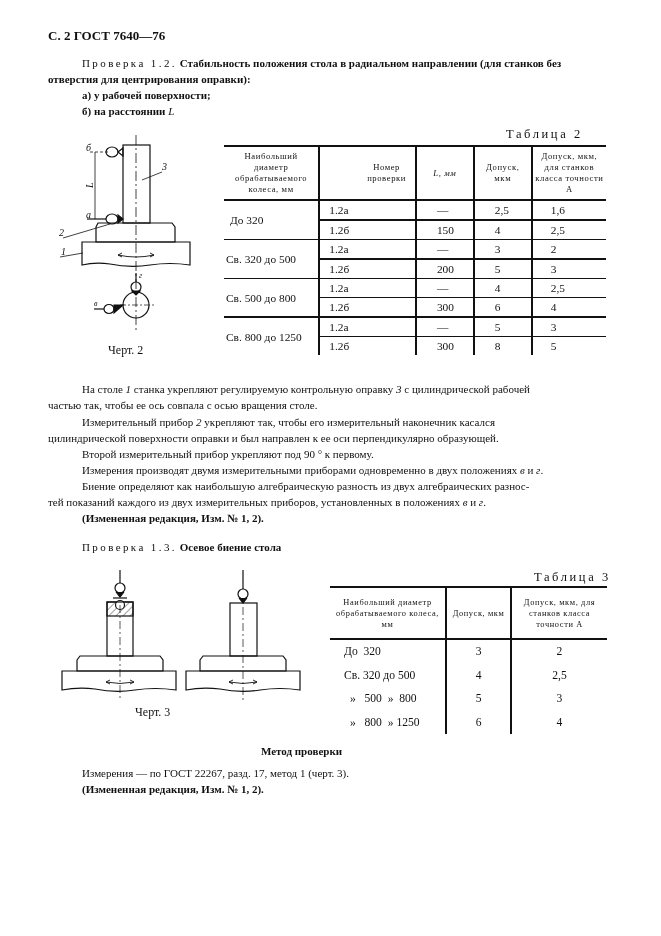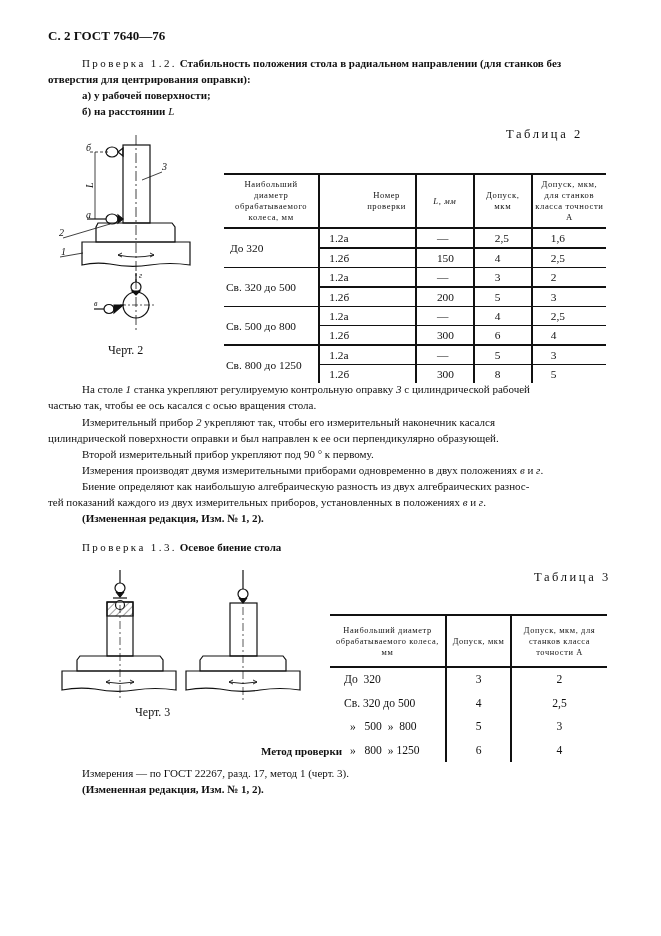--- a/index.html
+++ b/index.html
@@ -7,21 +7,21 @@
          font-family:"Liberation Serif", "DejaVu Serif", serif; color:#111; }
   .abs { position:absolute; }
   .hdr { left:48px; top:28px; font-size:13px; font-weight:bold; }
   .p { font-size:11px; line-height:16.5px; white-space:nowrap; }
   .b { font-weight:bold; }
   .sp { letter-spacing:2.4px; }
   .i { font-style:italic; }
   .ind { left:82px; }
   .cap { font-size:12px; }
   .tblcap { font-size:12.5px; letter-spacing:2.6px; }
-  table { border-collapse:collapse; font-family:"Liberation Serif", serif;margin-top:28px; }
+  table { border-collapse:collapse; font-family:"Liberation Serif", serif; }
   .t2 { left:224px; top:145px; width:382px; }
   .t2 th { font-weight:normal; font-size:8.6px; letter-spacing:0.6px; line-height:11px; height:52px; text-align:center; padding:0 2px; }
   .t2 td { font-size:11.4px; height:18px; padding:0 0 0 0; }
   .t2 thead tr { border-top:2px solid #111; border-bottom:2px solid #111; }
   .t3 { left:330px; top:586px; width:277px; }
   .t3 th { font-weight:normal; font-size:8.4px; letter-spacing:0.6px; line-height:11px; height:50px; text-align:center; padding:0 2px; }
   .t3 td { font-size:11.6px; height:21.5px; }
   .t3 thead tr { border-top:2px solid #111; border-bottom:2px solid #111; }
   .vl { border-left:2px solid #111; }
   .rb { border-bottom:2px solid #111; }
@@ -159,21 +159,21 @@
       <td class="vl" style="padding-left:20px;">300</td>
       <td class="vl" style="padding-left:20px;">8</td>
       <td class="vl" style="padding-left:18px;">5</td>
     </tr>
   </tbody>
 </table>
 
 <div class="abs p ind" style="top:381px;">
   <span>На столе </span><span class="i">1</span><span> станка укрепляют регулируемую контрольную оправку </span><span class="i">3</span><span> с цилиндрической рабочей</span>
 </div>
-<div class="abs p" style="left:48px; top:397px;">частью так, чтобы ее ось касался с осью вращения стола.</div>
+<div class="abs p" style="left:48px; top:397px;">частью так, чтобы ее ось совпала с осью вращения столе.</div>
 
 <div class="abs p ind" style="top:414px; width:526px; display:flex; justify-content:space-between;">
   <span><span>Измерительный прибор </span><span class="i">2</span><span> укрепляют так, чтобы его измерительный наконечник касался</span></span>
 </div>
 <div class="abs p" style="left:48px; top:430px;">цилиндрической поверхности оправки и был направлен к ее оси перпендикулярно образующей.</div>
 <div class="abs p ind" style="top:446px;">Второй измерительный прибор укрепляют под 90 ° к первому.</div>
 
 <div class="abs p ind" style="top:462px;">
   <span>Измерения производят двумя измерительными приборами одновременно в двух положениях </span><span class="i">в</span><span> и </span><span class="i">г</span><span>.</span>
 </div>

